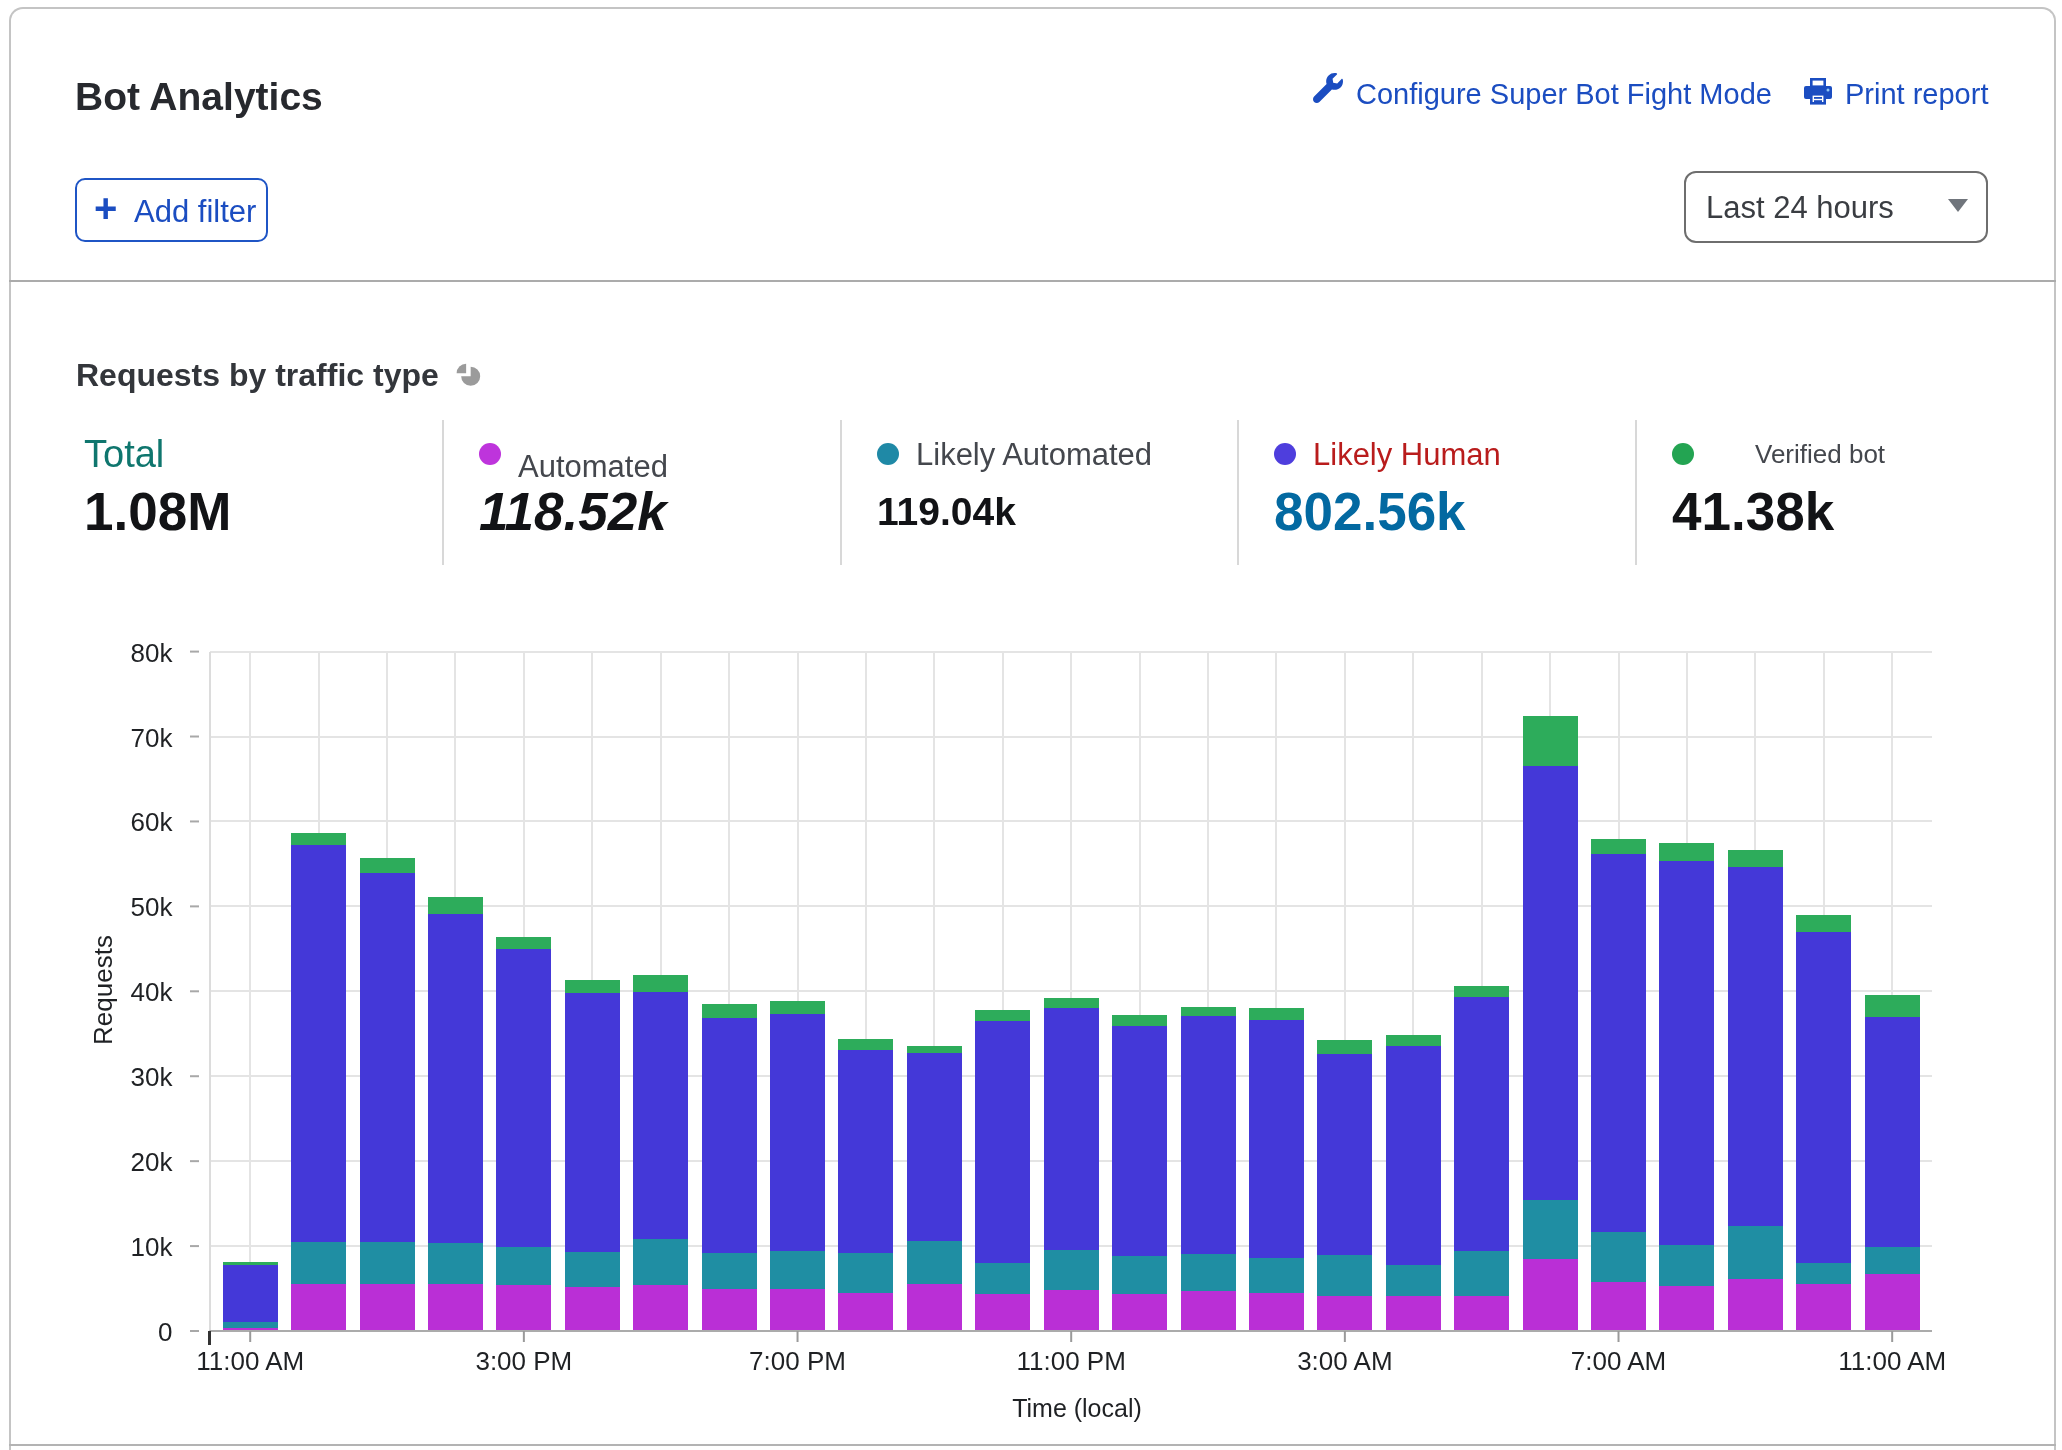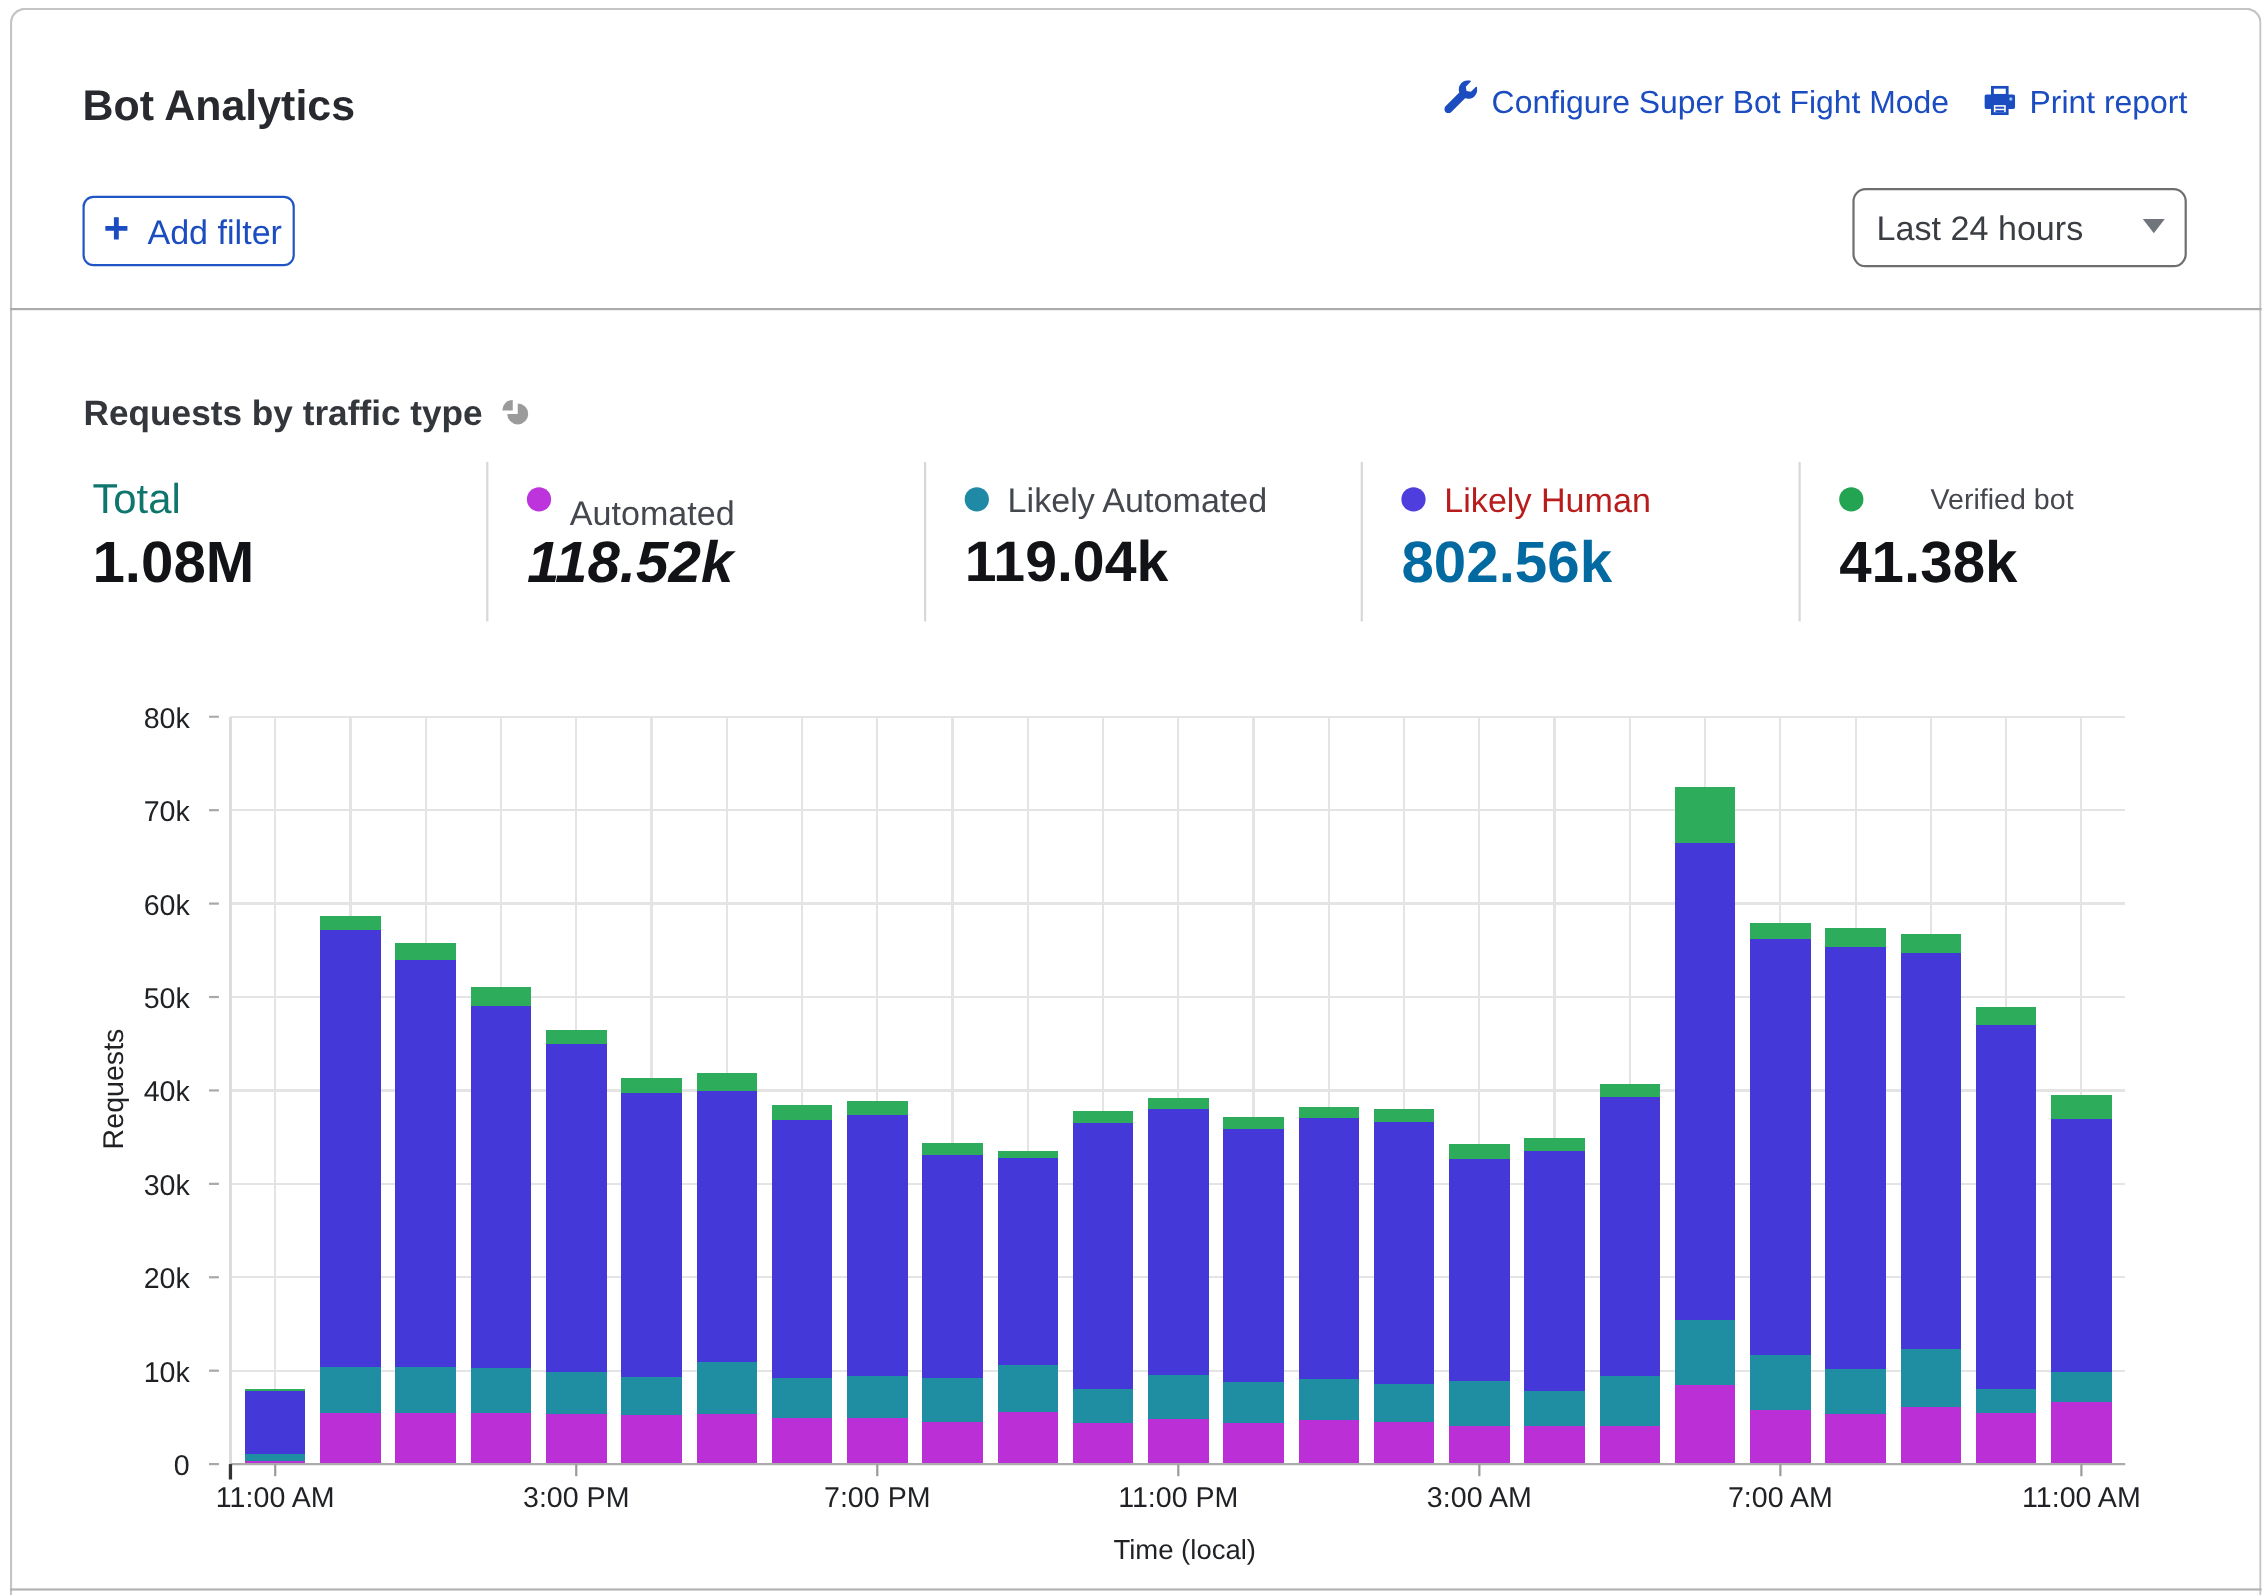--- a/index.html
+++ b/index.html
@@ -47,21 +47,21 @@
   <path fill="#9b9b9b" d="M14.5 14.5 L14.5 4 A10.5 10.5 0 0 0 4 14.5 Z"></path>
 </svg>
 
 <div class="abs" style="left:84px;top:439px;font-size:38px;line-height:31px;color:#0f766e;">Total</div>
 <div class="abs" style="left:84px;top:485px;font-size:53px;line-height:53px;font-weight:700;color:#121316;">1.08M</div>
 <div class="abs" style="left:479px;top:443px;width:22px;height:22px;border-radius:50%;background:#be34dc;"></div>
 <div class="abs" style="left:518px;top:439px;font-size:31px;line-height:31px;color:#44474d;margin-top:12px;">Automated</div>
 <div class="abs" style="left:479px;top:485px;font-size:53px;line-height:53px;font-weight:700;color:#121316;font-style:italic;">118.52k</div>
 <div class="abs" style="left:877px;top:443px;width:22px;height:22px;border-radius:50%;background:#1f89a6;"></div>
 <div class="abs" style="left:916px;top:439px;font-size:31px;line-height:31px;color:#44474d;">Likely Automated</div>
-<div class="abs" style="left:877px;top:485px;font-size:52px;line-height:53px;font-weight:700;color:#121316;">119.04k</div>
+<div class="abs" style="left:877px;top:485px;font-size:39px;line-height:53px;font-weight:700;color:#121316;">119.04k</div>
 <div class="abs" style="left:1274px;top:443px;width:22px;height:22px;border-radius:50%;background:#4e3edd;"></div>
 <div class="abs" style="left:1313px;top:439px;font-size:31px;line-height:31px;color:#b91c1c;">Likely Human</div>
 <div class="abs" style="left:1274px;top:485px;font-size:53px;line-height:53px;font-weight:700;color:#0369a1;">802.56k</div>
 <div class="abs" style="left:1672px;top:443px;width:22px;height:22px;border-radius:50%;background:#23a452;"></div>
 <div class="abs" style="left:1711px;top:439px;font-size:26px;line-height:31px;color:#44474d;margin-left:44px;">Verified bot</div>
 <div class="abs" style="left:1672px;top:485px;font-size:53px;line-height:53px;font-weight:700;color:#121316;">41.38k</div>
 <div class="abs" style="left:442px;top:420px;width:2px;height:145px;background:#d8d8d8;"></div>
 <div class="abs" style="left:840px;top:420px;width:2px;height:145px;background:#d8d8d8;"></div>
 <div class="abs" style="left:1237px;top:420px;width:2px;height:145px;background:#d8d8d8;"></div>
 <div class="abs" style="left:1635px;top:420px;width:2px;height:145px;background:#d8d8d8;"></div>

